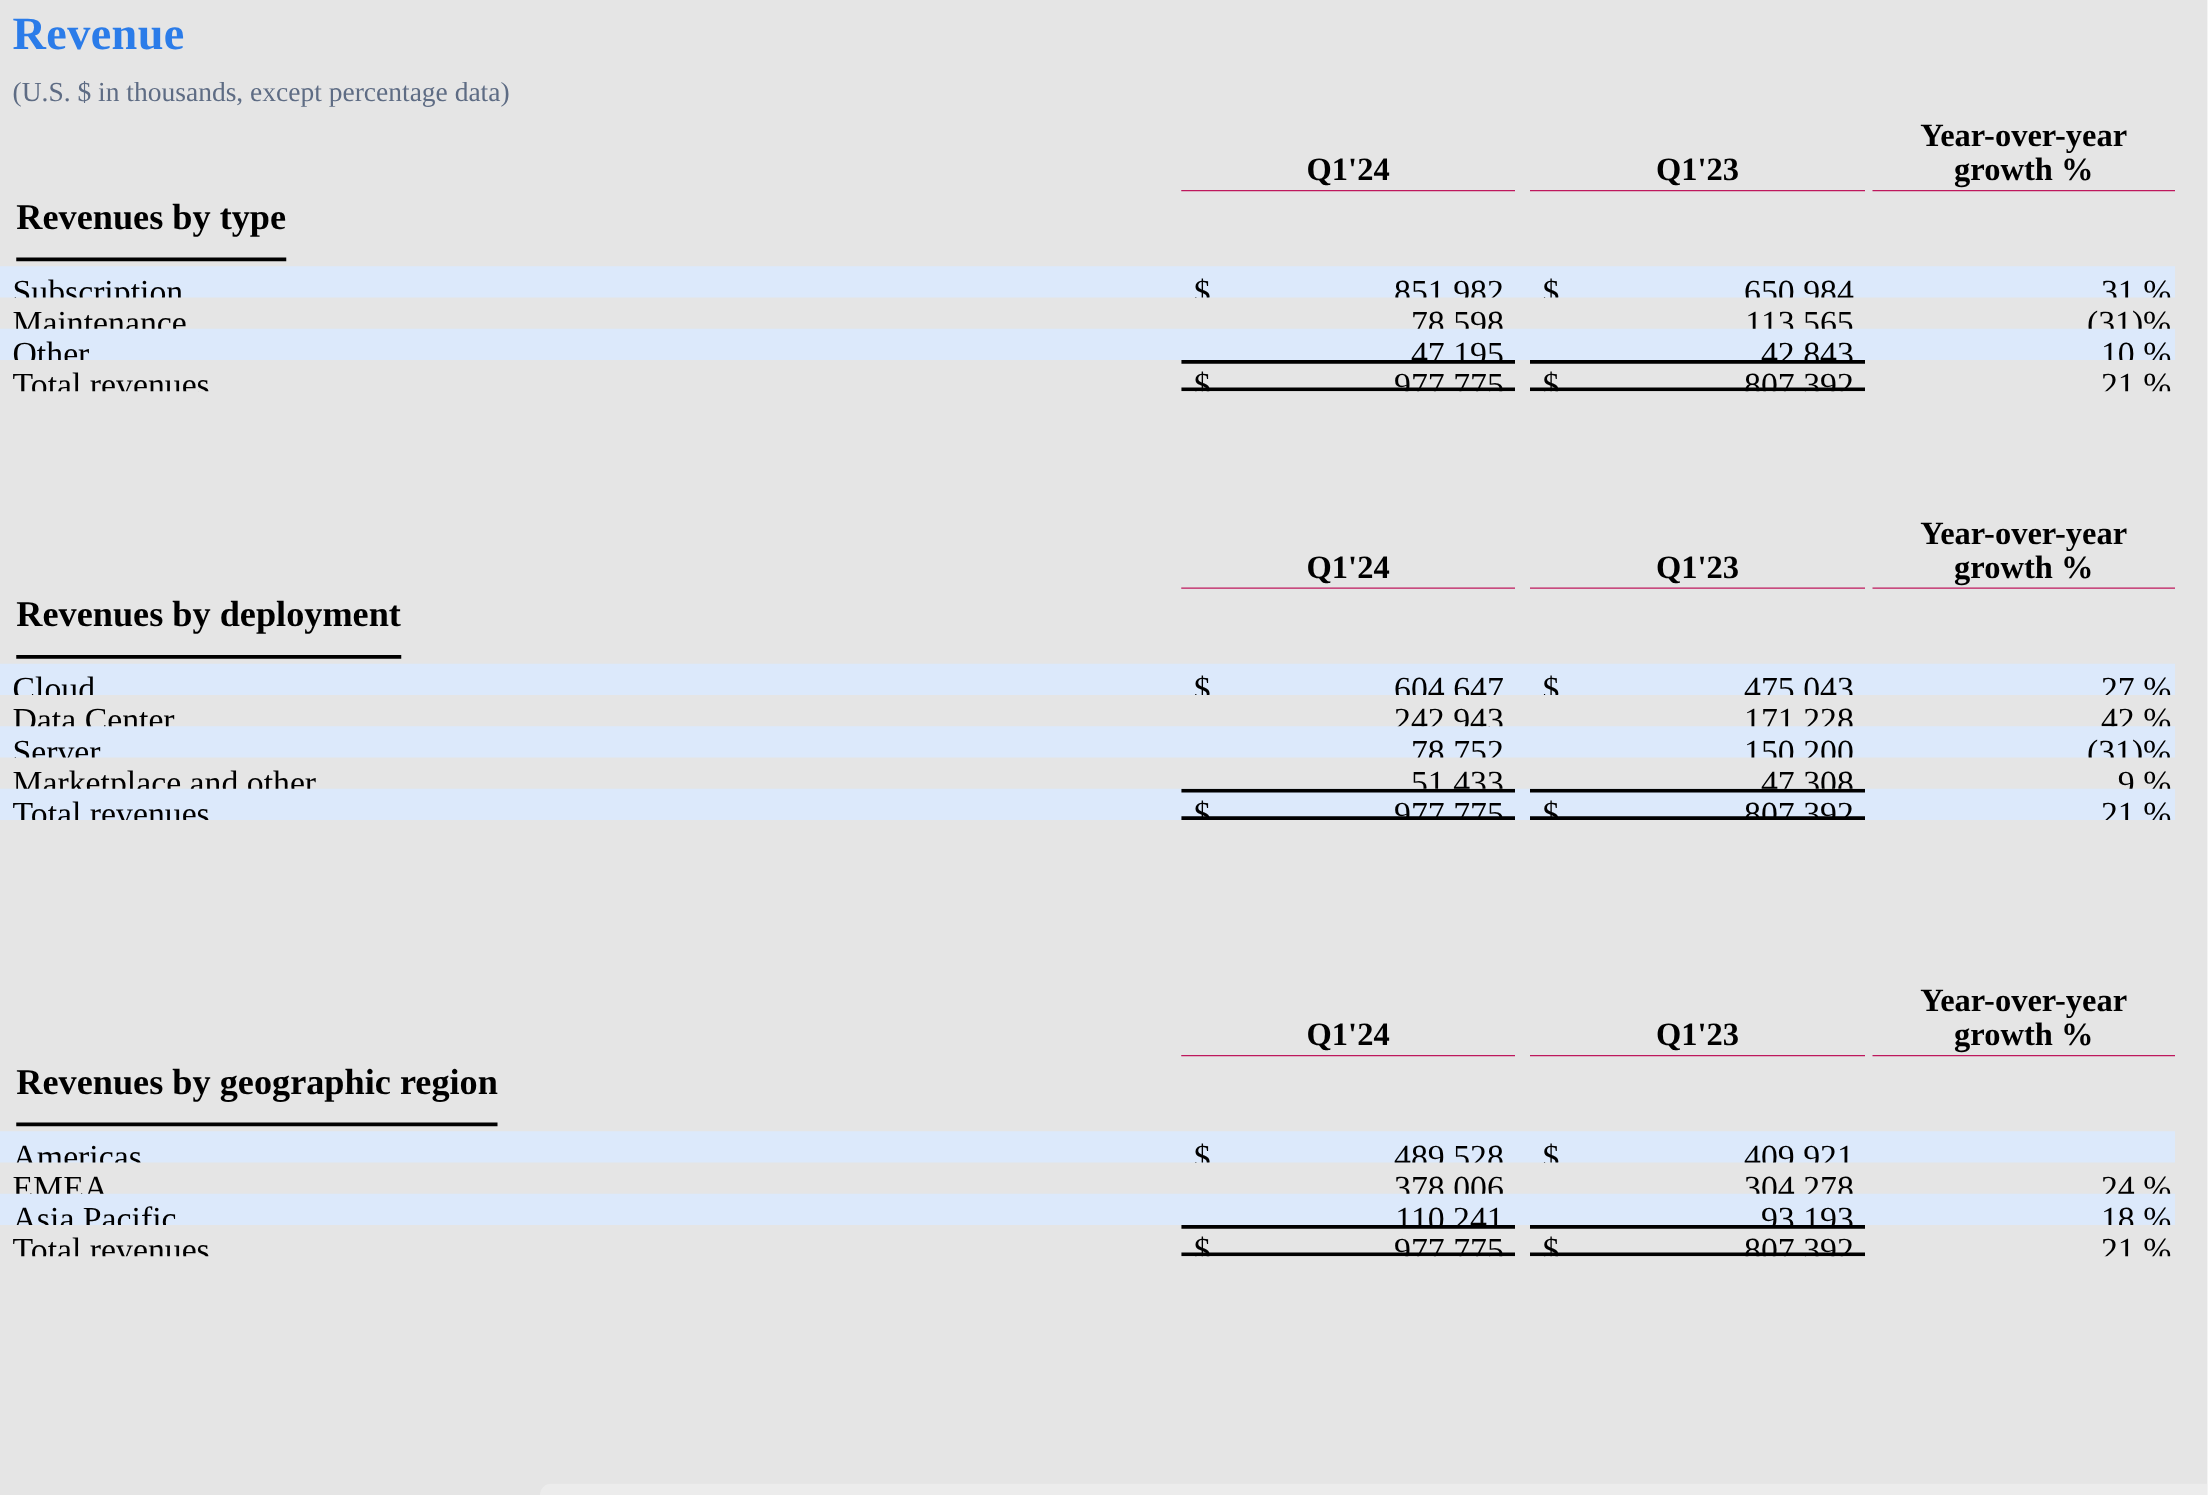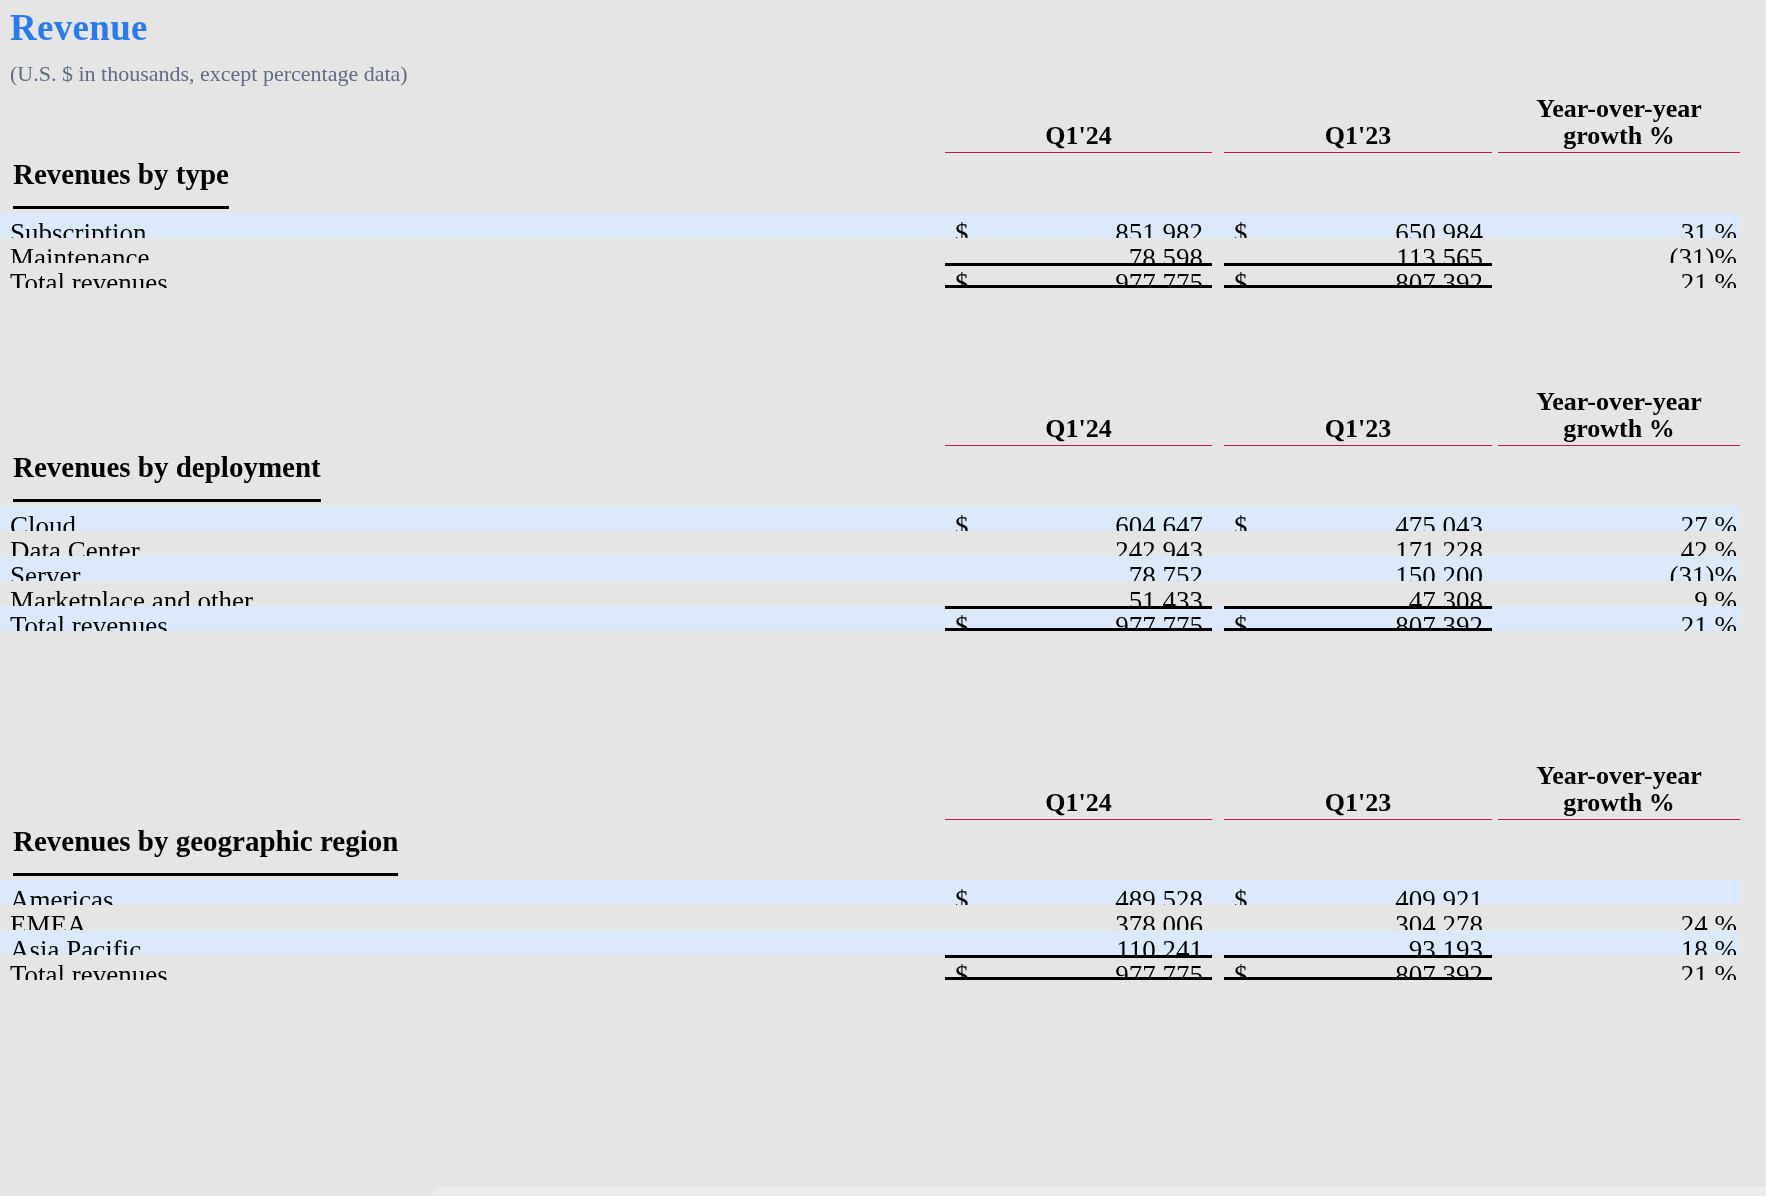--- a/index.html
+++ b/index.html
@@ -100,20 +100,34 @@
             <span class="num">78,598</span>
           </div>
           <div class="g"></div>
           <div class="c money">
             <span class="cur"></span>
             <span class="num">113,565</span>
           </div>
           <div class="g"></div>
           <div class="c growth">(31)%</div>
         </div>
+        <div class="grid row shaded">
+          <div class="c lbl">Other</div>
+          <div class="c money">
+            <span class="cur"></span>
+            <span class="num">47,195</span>
+          </div>
+          <div class="g"></div>
+          <div class="c money">
+            <span class="cur"></span>
+            <span class="num">42,843</span>
+          </div>
+          <div class="g"></div>
+          <div class="c growth">10 %</div>
+        </div>
         <div class="grid row">
           <div class="c lbl">Total revenues</div>
           <div class="c money tcell">
             <span class="cur">$</span>
             <span class="num">977,775</span>
           </div>
           <div class="g"></div>
           <div class="c money tcell">
             <span class="cur">$</span>
             <span class="num">807,392</span>

